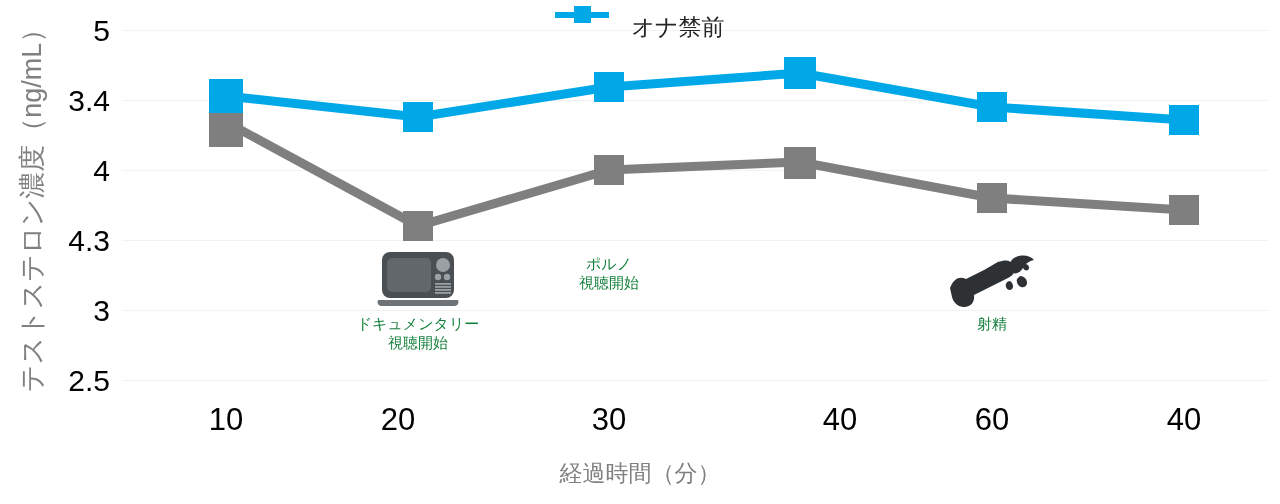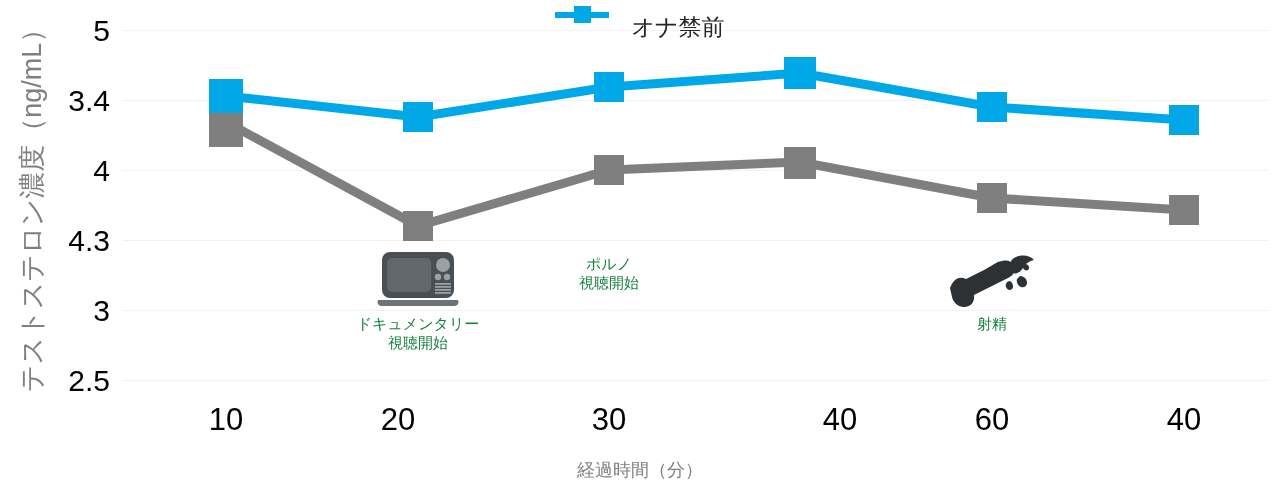--- a/index.html
+++ b/index.html
@@ -31,21 +31,21 @@
     color: #808080;
     letter-spacing: 0px;
     white-space: nowrap;
   }
   .axis-title-x {
     position: absolute;
     left: 0;
     top: 458px;
     width: 1280px;
     text-align: center;
-    font-size: 18px;
+    font-size: 23px;
     color: #808080;
   }
   .ytick {
     position: absolute;
     right: 0;
     width: 70px;
     text-align: right;
     font-size: 30px;
     color: #000000;
     line-height: 1;

